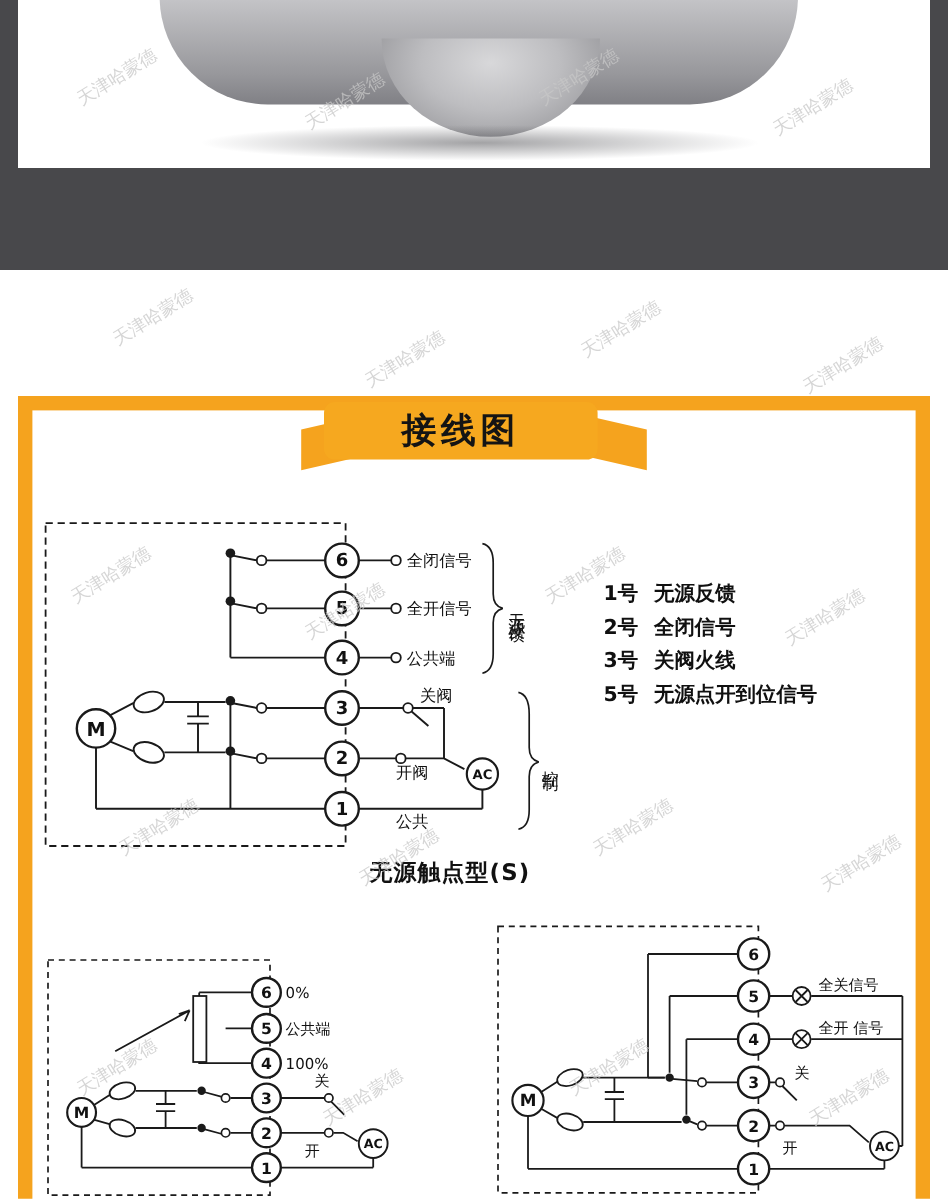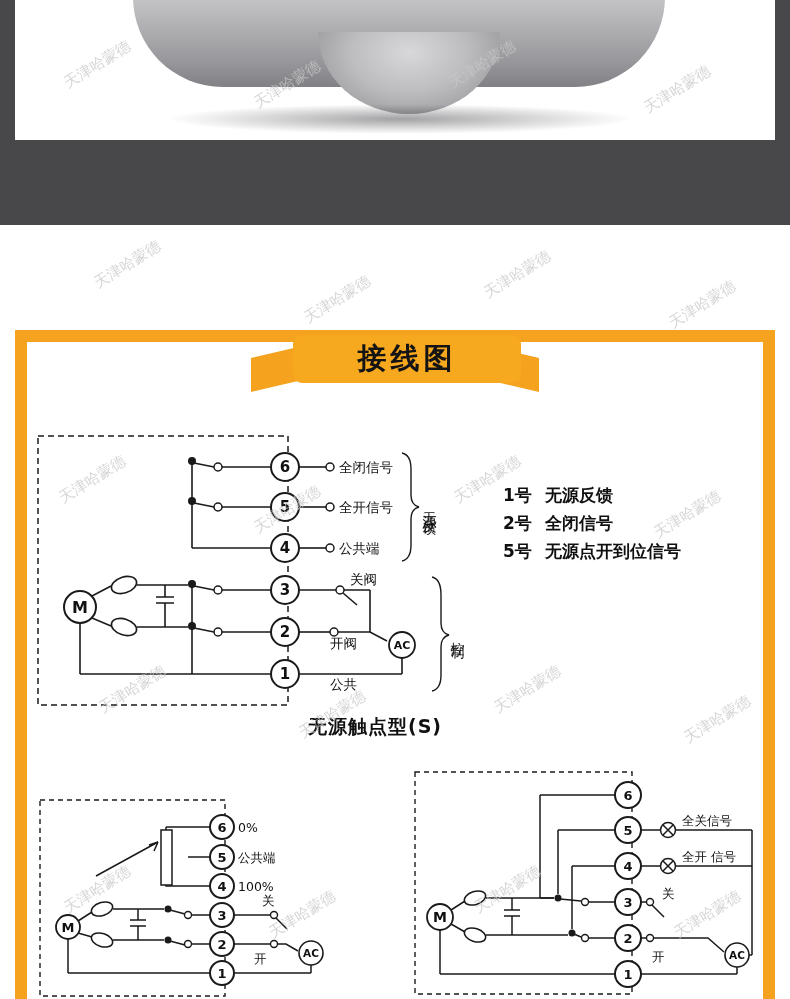--- a/index.html
+++ b/index.html
@@ -13,21 +13,21 @@
   .cast-dome{position:absolute;left:303px;top:32px;width:182px;height:82px;
              background:radial-gradient(ellipse at 50% 25%,#d8d8da 0%,#bdbdc0 45%,#8a8a8e 100%);
              border-radius:0 0 95px 95px / 0 0 85px 85px;}
   .cast-shadow{position:absolute;left:150px;top:104px;width:470px;height:30px;
              background:radial-gradient(ellipse at 50% 50%,rgba(50,50,55,.45) 0%,rgba(50,50,55,0) 70%);}
   .orange-box{position:absolute;left:15px;top:330px;width:760px;height:700px;box-sizing:border-box;
               border:12px solid #f5a31e;background:#ffffff;}
   .banner-wing{position:absolute;width:60px;height:34px;background:#f5a31e;z-index:6;}
   .banner-wing.left{left:251px;top:351px;transform:skewY(-13deg);}
   .banner-wing.right{left:479px;top:351px;transform:skewY(13deg);}
-  .banner-center{position:absolute;left:293px;top:335px;width:228px;height:48px;background:#f6a81f;
+  .banner-center{position:absolute;left:270px;top:335px;width:228px;height:48px;background:#f6a81f;
                  border-radius:9px;z-index:7;display:flex;align-items:center;justify-content:center;}
   .banner-title{font-size:29px;font-weight:700;letter-spacing:4px;color:#141414;}
   .dg{position:absolute;}
   .dg text{fill:#111;}
   .term{fill:#fff;stroke:#1a1a1a;stroke-width:2;}
   .tnum{font-size:15px;font-weight:bold;text-anchor:middle;}
   .tnum-s{font-size:13px;font-weight:bold;text-anchor:middle;}
   .lbl{font-size:13.5px;}
   .lbl-s{font-size:12.5px;}
   .vtext{writing-mode:vertical-rl;text-orientation:upright;font-size:14px;letter-spacing:3px;}
@@ -139,20 +139,24 @@
   <div class="legend">
     <div class="legend-row">
         <span class="legend-num">1号</span>
         <span>无源反馈</span>
       </div>
     <div class="legend-row">
         <span class="legend-num">2号</span>
         <span>全闭信号</span>
       </div>
     <div class="legend-row">
+        <span class="legend-num">3号</span>
+        <span>关阀火线</span>
+      </div>
+    <div class="legend-row">
         <span class="legend-num">5号</span>
         <span>无源点开到位信号</span>
       </div>
   </div>
 
   <svg class="dg" style="left:30px;top:790px;z-index:11" width="330" height="209" viewBox="0 0 330 209">
     <rect x="10" y="10" width="185" height="196" fill="none" stroke="#1a1a1a" stroke-width="1.4" stroke-dasharray="5 4"></rect>
     <g stroke="#1a1a1a" stroke-width="1.5" fill="none">
       <path d="M180,37 H136 M136,37 V40"></path>
       <path d="M180,96 H136 V95"></path>

